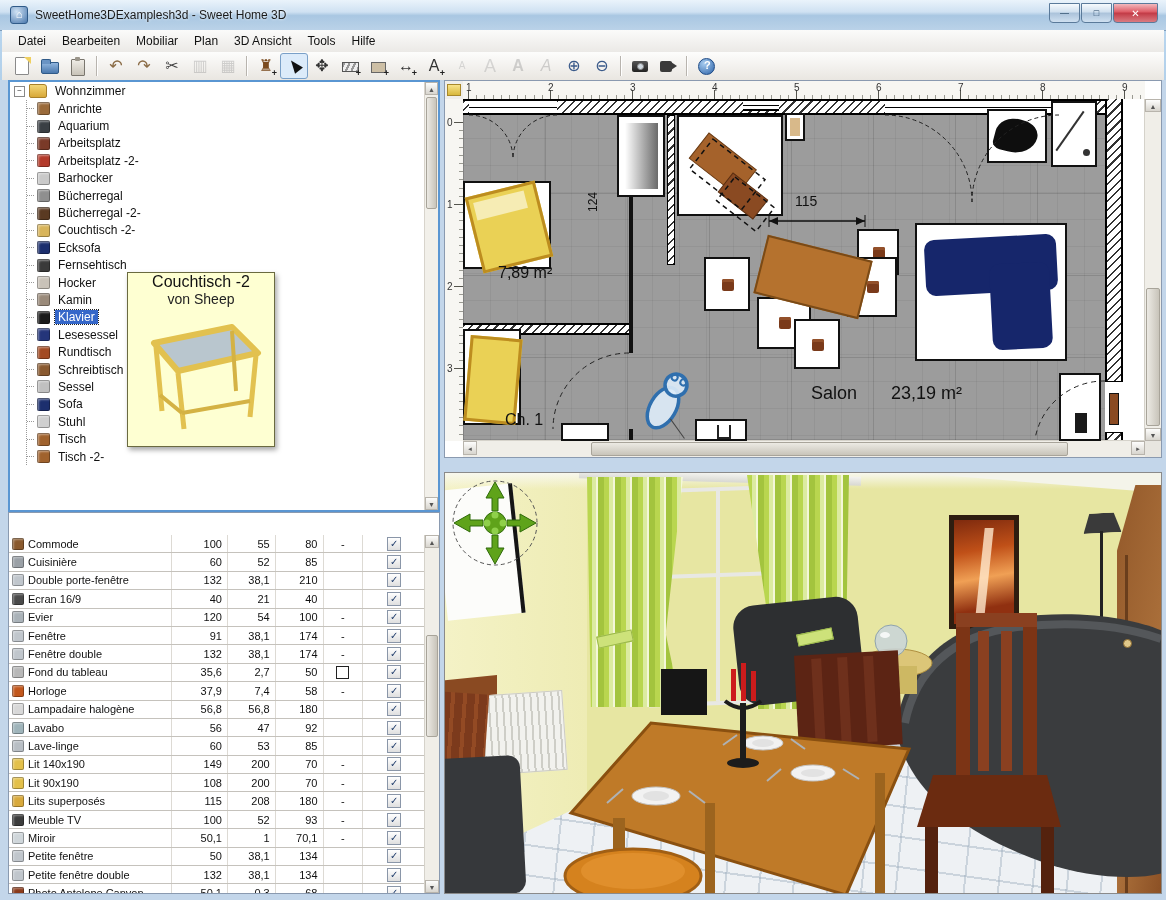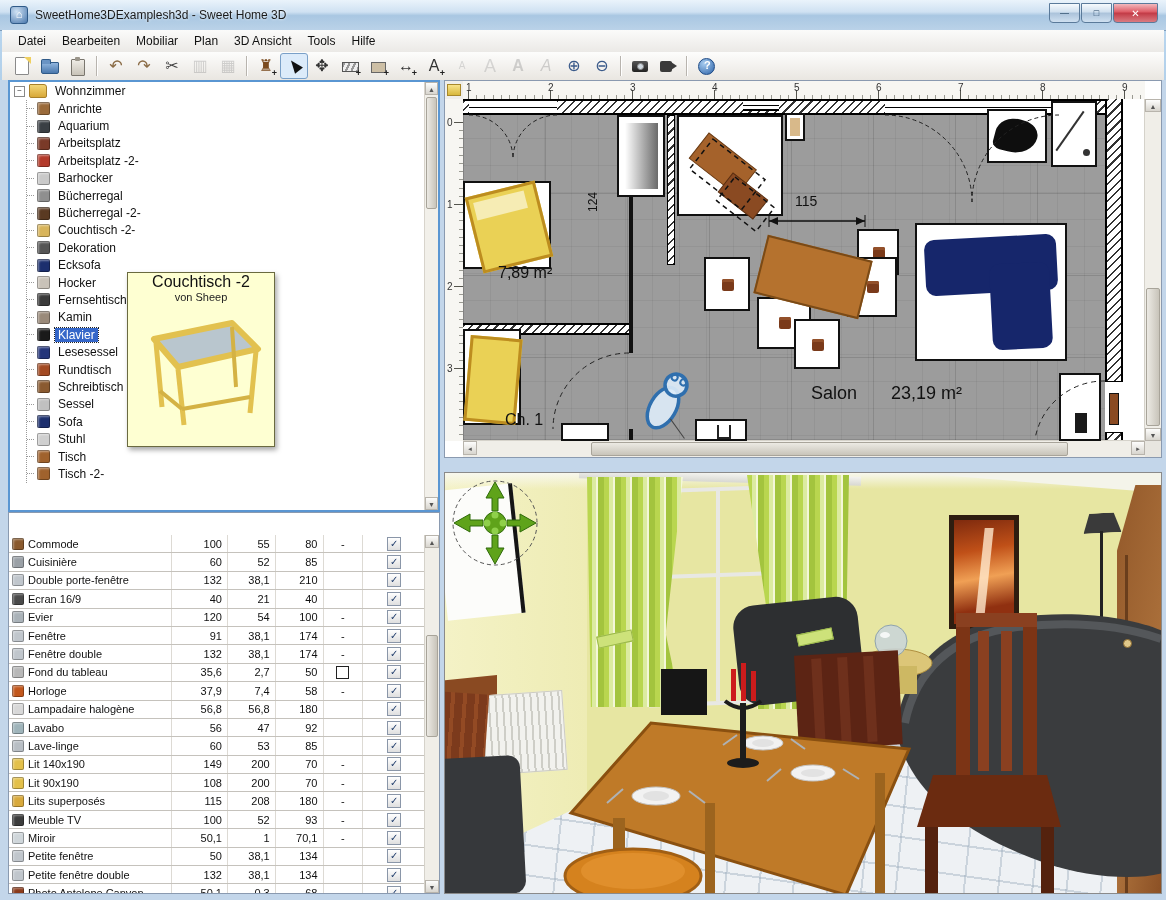--- a/index.html
+++ b/index.html
@@ -67,21 +67,21 @@
   .t-label.selected{background:#3567c9;color:#fff;outline:1px dotted #222;}
   .tree-scroll{position:absolute;right:0;top:0;bottom:0;width:13px;background:#f2f0ea;border-left:1px solid #d8d4cc;}
   .sb-btn{height:13px;font-size:7px;text-align:center;line-height:13px;color:#555;
     background:linear-gradient(#fdfdfc,#d8d5ce);border:1px solid #b8b4ac;box-sizing:border-box;}
   .sb-btn.bottom{position:absolute;bottom:0;left:0;right:0;}
   .sb-thumb{position:absolute;left:1px;right:1px;background:linear-gradient(90deg,#eceae4,#c8c4ba);border:1px solid #a8a49a;border-radius:2px;}
   
   .tooltip{position:absolute;left:127px;top:192px;width:146px;height:173px;background:#feffd2;
     border:1px solid #6a6a40;z-index:60;box-shadow:2px 3px 5px rgba(0,0,0,.35);}
   .tooltip-title{font-size:16px;text-align:center;margin-top:0;color:#111;}
-  .tooltip-sub{font-size:11px;text-align:center;color:#222;}
+  .tooltip-sub{font-size:14px;text-align:center;color:#222;}
   
   .table-panel{position:absolute;left:8px;top:432px;width:432px;height:382px;background:#fff;
     border:1px solid #8a9ab0;box-sizing:border-box;overflow:hidden;}
   .tbl-head{display:flex;height:22px;background:linear-gradient(#ffffff,#e6e3de);border-bottom:1px solid #b5b2ad;}
   .th{font-size:11px;display:flex;align-items:center;padding-left:5px;border-right:1px solid #cfccc6;box-sizing:border-box;color:#222;}
   .sort-arrow{font-size:8px;margin-left:5px;color:#444;}
   .tbl-body{position:absolute;top:22px;bottom:0;left:0;right:14px;overflow:hidden;}
   .tr{display:flex;height:17.4px;border-bottom:1px solid #c5c2bc;align-items:stretch;}
   .td{font-size:11px;color:#111;border-right:1px solid #dddad4;box-sizing:border-box;display:flex;align-items:center;overflow:hidden;}
   .td.num{justify-content:flex-end;padding-right:5px;}
@@ -310,34 +310,30 @@
           </div>
           <div class="tree-row">
             <div class="t-icon" style="background: rgb(90, 58, 34);"></div>
             <span class="t-label">Bücherregal -2-</span>
           </div>
           <div class="tree-row">
             <div class="t-icon" style="background: rgb(216, 180, 90);"></div>
             <span class="t-label">Couchtisch -2-</span>
           </div>
           <div class="tree-row">
-            <div class="t-icon" style="background: rgb(85, 85, 85);"></div>
-            <span class="t-label">Dekoration</span>
-          </div>
-          <div class="tree-row">
             <div class="t-icon" style="background: rgb(28, 47, 110);"></div>
             <span class="t-label">Ecksofa</span>
           </div>
           <div class="tree-row">
+            <div class="t-icon" style="background: rgb(58, 58, 58);"></div>
+            <span class="t-label">Fernsehtisch</span>
+          </div>
+          <div class="tree-row">
             <div class="t-icon" style="background: rgb(201, 194, 184);"></div>
             <span class="t-label">Hocker</span>
-          </div>
-          <div class="tree-row">
-            <div class="t-icon" style="background: rgb(58, 58, 58);"></div>
-            <span class="t-label">Fernsehtisch</span>
           </div>
           <div class="tree-row">
             <div class="t-icon" style="background: rgb(154, 138, 122);"></div>
             <span class="t-label">Kamin</span>
           </div>
           <div class="tree-row">
             <div class="t-icon" style="background: rgb(26, 26, 26);"></div>
             <span class="t-label selected">Klavier</span>
           </div>
           <div class="tree-row">

